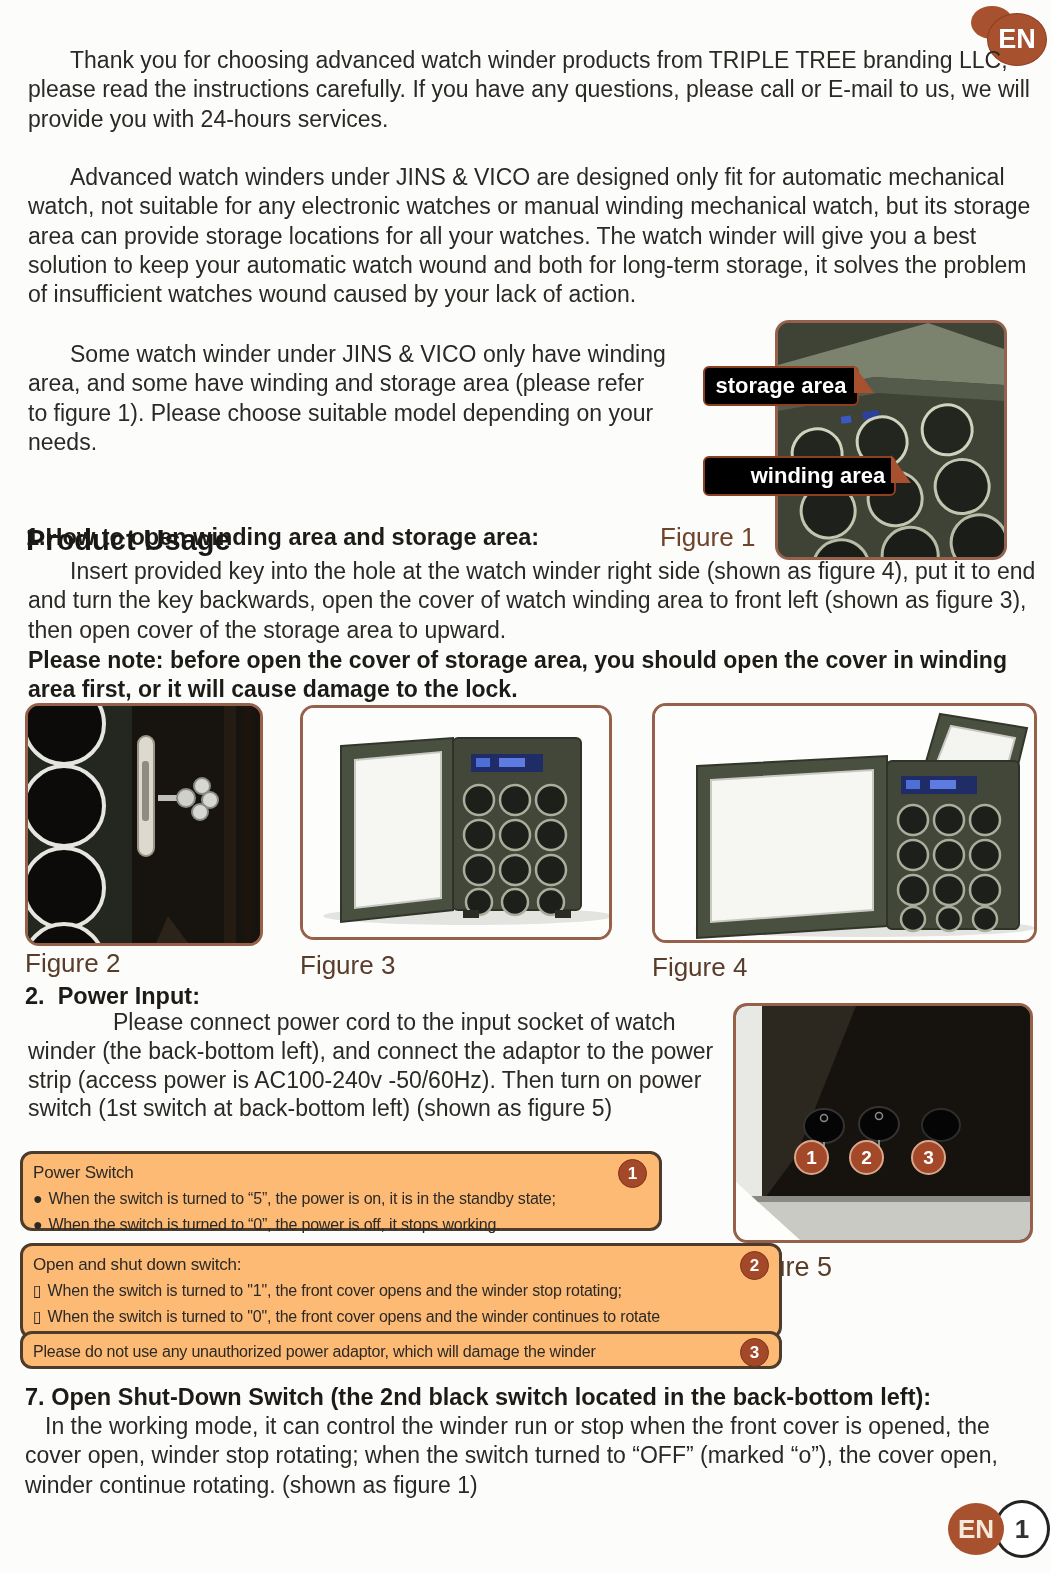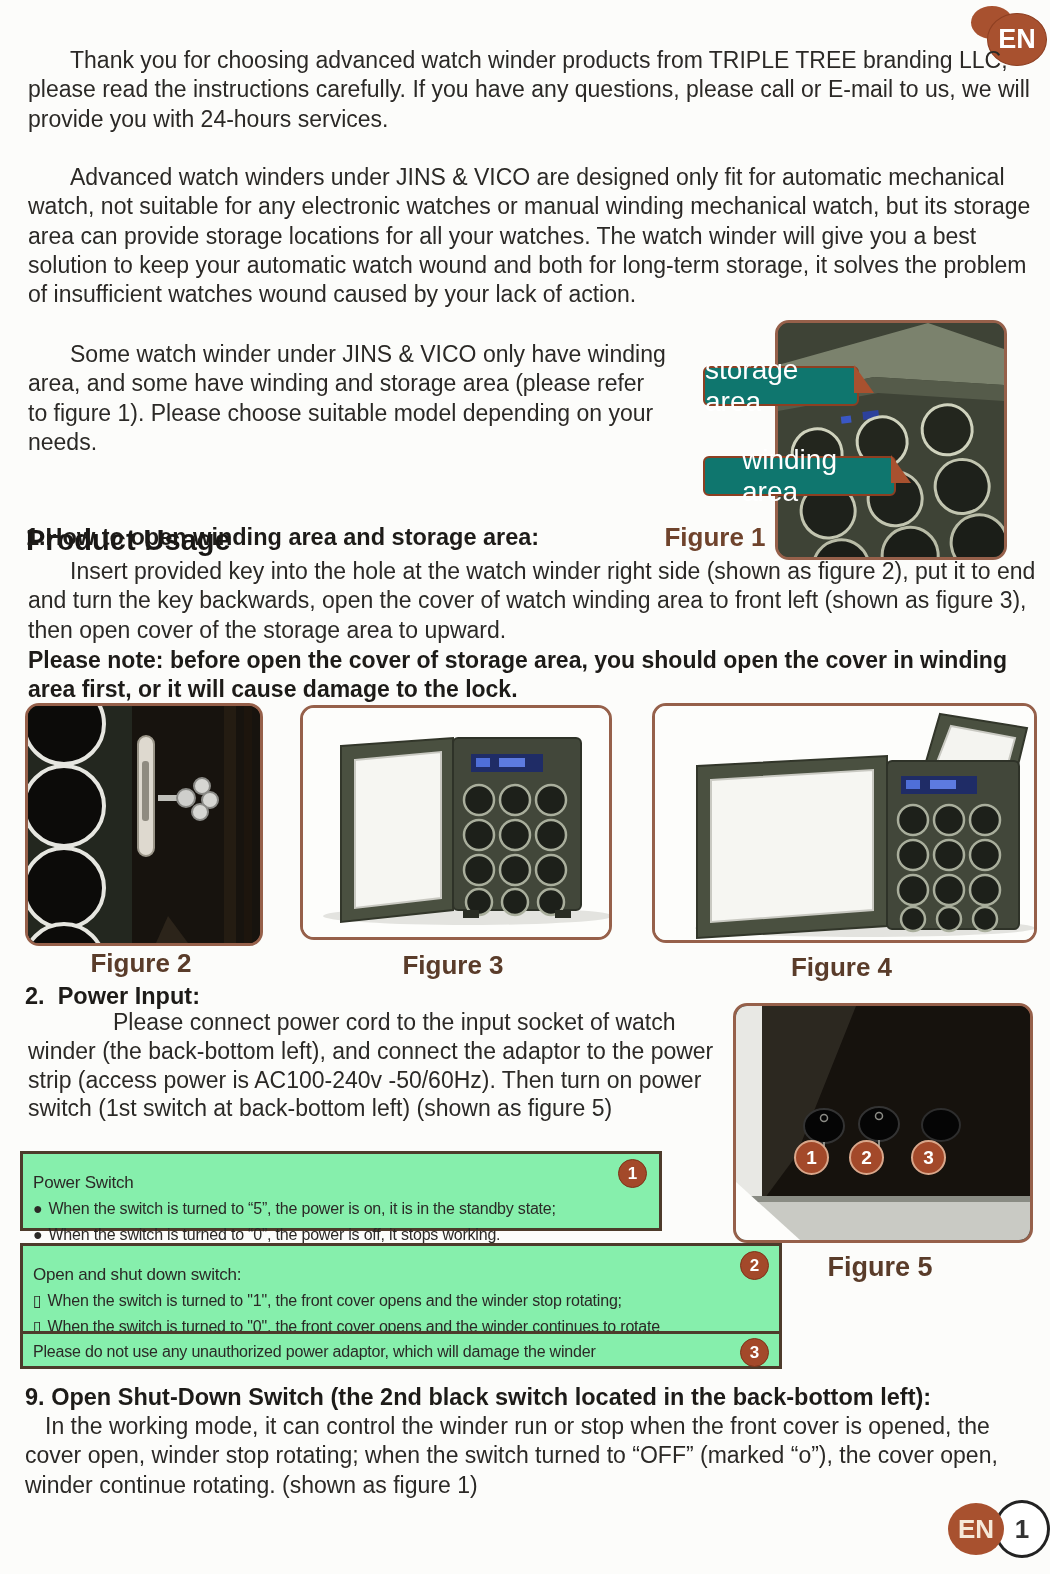--- a/index.html
+++ b/index.html
@@ -9,41 +9,42 @@
     font-family:"Liberation Sans","DejaVu Sans",sans-serif;
     color:#2b2926;
   }
   .para { position:absolute; font-size:23px; line-height:29.3px; }
   .indent { text-indent:42px; }
   .bold { font-weight:bold; color:#1d1b18; }
   .heading-xl { position:absolute; font-size:29px; font-weight:bold; color:#181614; }
   .heading-md { position:absolute; font-size:23.5px; font-weight:bold; color:#1d1b18; white-space:pre-wrap; }
 
   .figframe { position:absolute; border:3px solid #96604a; border-radius:14px; overflow:hidden; background:#ffffff; }
-  .figcap  { position:absolute; font-size:26px; font-weight:bold; color:#5a3c2a; text-align:center; }
+  .figcap  { position:absolute; font-size:26px; font-weight:normal; color:#5a3c2a; }
 
   .callout {
-    position:absolute; width:152px; height:36px; background:#0f766e; border:2px solid #8d3f22;
-    border-radius:6px; color:#fff; font-size:28px; display:flex; align-items:center; justify-content:center;
+    position:absolute; width:152px; height:36px; background:#000000; border:2px solid #8d3f22;
+    border-radius:6px; color:#fff; font-size:22px; display:flex; align-items:center; justify-content:center;
     z-index:3;
+    font-weight:bold;
   }
   .callout::after {
     content:""; position:absolute; right:-17px; top:-3px; width:0; height:0;
     border-style:solid; border-width:28px 0 0 20px;
     border-color:transparent transparent transparent #a8512f;
   }
 
   .en-badge { position:absolute; left:963px; top:3px; width:84px; height:66px; }
   .en-badge .back  { position:absolute; left:8px; top:3px; width:42px; height:33px; border-radius:50%; background:#a8512f; }
   .en-badge .front { position:absolute; left:24px; top:10px; width:58px; height:51px; border-radius:50%;
                      background:#a8512f; border:1px solid #8d3f22; color:#fff; font-weight:bold; font-size:27px;
                      display:flex; align-items:center; justify-content:center; }
 
-  .infobox { position:absolute; background:#86efac; border:3px solid #4d3b2b; border-radius:0;
-             box-sizing:border-box; padding:16px 10px; font-size:16px; letter-spacing:-0.2px; line-height:26px; }
+  .infobox { position:absolute; background:#fdba74; border:3px solid #4d3b2b; border-radius:12px;
+             box-sizing:border-box; padding:6px 10px; font-size:16px; letter-spacing:-0.2px; line-height:26px; }
   .infobox .ib-title { font-size:17px; }
   .ib-line { white-space:nowrap; }
   .ib-line .bullet { margin-right:6px; }
   .num-badge { position:absolute; width:27px; height:27px; border-radius:50%; background:#a3492a;
                border:1px solid #7d3318; color:#fff; font-weight:bold; font-size:17px;
                display:flex; align-items:center; justify-content:center; }
 
   .fig5-badge { position:absolute; width:31px; height:31px; border-radius:50%; background:#a3492a;
                 border:2px solid #d9a78b; color:#fff; font-weight:bold; font-size:19px;
                 display:flex; align-items:center; justify-content:center; z-index:2; }
@@ -91,21 +92,21 @@
         <circle cx="192" cy="230" r="28" fill="#1b1e18" stroke="#b8bba6" stroke-width="3"></circle>
       </g>
     </svg>
   </div>
   <div class="callout" style="left:703px; top:366px;">storage area</div>
   <div class="callout" style="left:703px; top:456px;padding-left:37px;">winding area</div>
   <div class="figcap" style="left:660px; top:522px; width:110px; color:#6f432c;">Figure 1</div>
 
   <div class="heading-xl" style="left:26px; top:484px;margin-top:40px;">Product Usage</div>
   <div class="heading-md" style="left:26px; top:524px;">1.How to open winding area and storage area:</div>
-  <div class="para indent" style="left:28px; top:557px; width:1010px;">Insert provided key into the hole at the watch winder right side (shown as figure 2), put it to end and turn the key backwards, open the cover of watch winding area to front left (shown as figure 3), then open cover of the storage area to upward.</div>
+  <div class="para indent" style="left:28px; top:557px; width:1010px;">Insert provided key into the hole at the watch winder right side (shown as figure 4), put it to end and turn the key backwards, open the cover of watch winding area to front left (shown as figure 3), then open cover of the storage area to upward.</div>
   <div class="para bold" style="left:28px; top:646px; width:990px;">Please note: before open the cover of storage area, you should open the cover in winding area first, or it will cause damage to the lock.</div>
 
   <div class="figframe" style="left:25px; top:703px; width:232px; height:237px; background:#17130e;">
     <svg width="232" height="237" viewBox="0 0 232 237">
       <rect x="0" y="0" width="232" height="237" fill="#17130e"></rect>
       <rect x="0" y="0" width="104" height="237" fill="#23271f"></rect>
       <circle cx="36" cy="18" r="40" fill="#0c0b09" stroke="#e6e6e0" stroke-width="4"></circle>
       <circle cx="36" cy="100" r="40" fill="#0c0b09" stroke="#e6e6e0" stroke-width="4"></circle>
       <circle cx="36" cy="182" r="40" fill="#0c0b09" stroke="#e6e6e0" stroke-width="4"></circle>
       <circle cx="36" cy="258" r="40" fill="#0c0b09" stroke="#e6e6e0" stroke-width="4"></circle>
@@ -228,21 +229,21 @@
       <span class="bullet">▯</span><span>When the switch is turned to "0", the front cover opens and the winder continues to rotate</span>
     </div>
     <div class="num-badge" style="right:10px; top:5px;">2</div>
   </div>
 
   <div class="infobox" style="left:20px; top:1331px; width:762px; height:38px; padding-top:5px;">
     <div class="ib-line">Please do not use any unauthorized power adaptor, which will damage the winder</div>
     <div class="num-badge" style="right:10px; top:4px;">3</div>
   </div>
 
-  <div class="heading-md" style="left:25px; top:1384px; width:1012px;">9. Open Shut-Down Switch (the 2nd black switch located in the back-bottom left):</div>
+  <div class="heading-md" style="left:25px; top:1384px; width:1012px;">7. Open Shut-Down Switch (the 2nd black switch located in the back-bottom left):</div>
   <div class="para" style="left:25px; top:1412px; width:1012px; text-indent:20px;">In the working mode, it can control the winder run or stop when the front cover is opened, the cover open, winder stop rotating; when the switch turned to “OFF” (marked “o”), the cover open, winder continue rotating. (shown as figure 1)</div>
 
   <div class="footer-badge">
     <div class="circle">1</div>
     <div class="ellipse">EN</div>
   </div>
 
 </div>
 
 </body></html>

